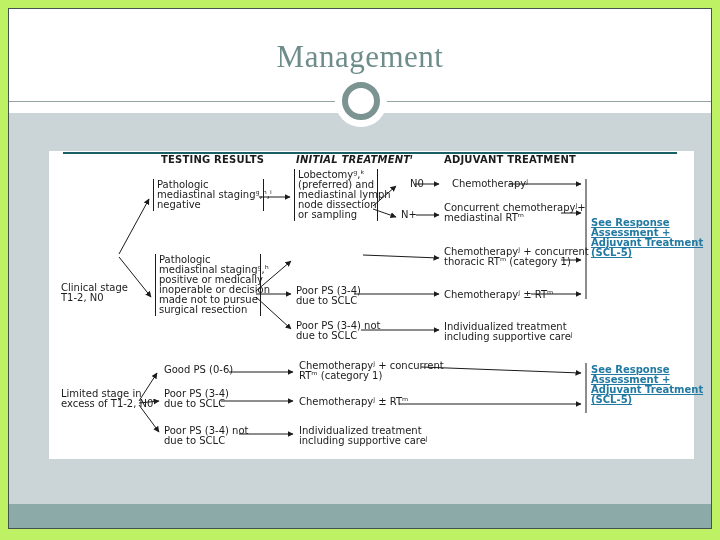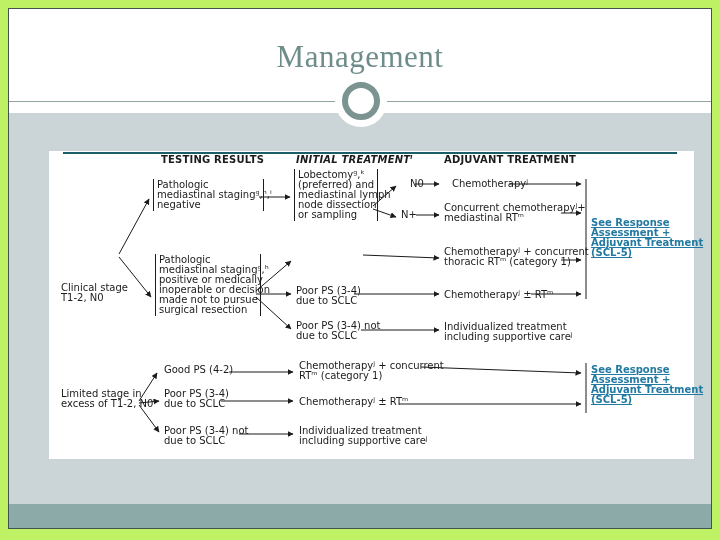--- a/index.html
+++ b/index.html
@@ -89,21 +89,21 @@
 including supportive careʲ</div>
 
       <div class="flowlink" style="left:542px;top:67px;">See Response
 Assessment +
 Adjuvant Treatment
 (SCL-5)</div>
 
       <div class="node" style="left:12px;top:238px;">Limited stage in
 excess of T1-2, N0</div>
 
-      <div class="node" style="left:115px;top:214px;">Good PS (4-2)</div>
+      <div class="node" style="left:115px;top:214px;">Good PS (0-6)</div>
       <div class="node" style="left:115px;top:238px;">Poor PS (3-4)
 due to SCLC</div>
       <div class="node" style="left:115px;top:275px;">Poor PS (3-4) not
 due to SCLC</div>
 
       <div class="node" style="left:250px;top:210px;">Chemotherapyʲ + concurrent
 RTᵐ (category 1)</div>
       <div class="node" style="left:250px;top:246px;">Chemotherapyʲ ± RTᵐ</div>
       <div class="node" style="left:250px;top:275px;">Individualized treatment
 including supportive careʲ</div>

